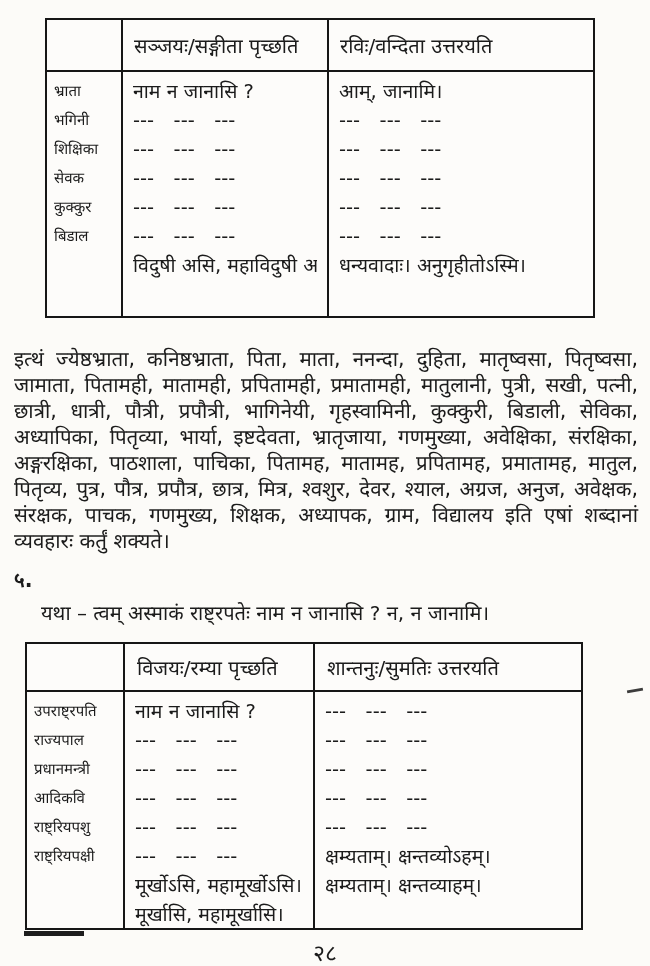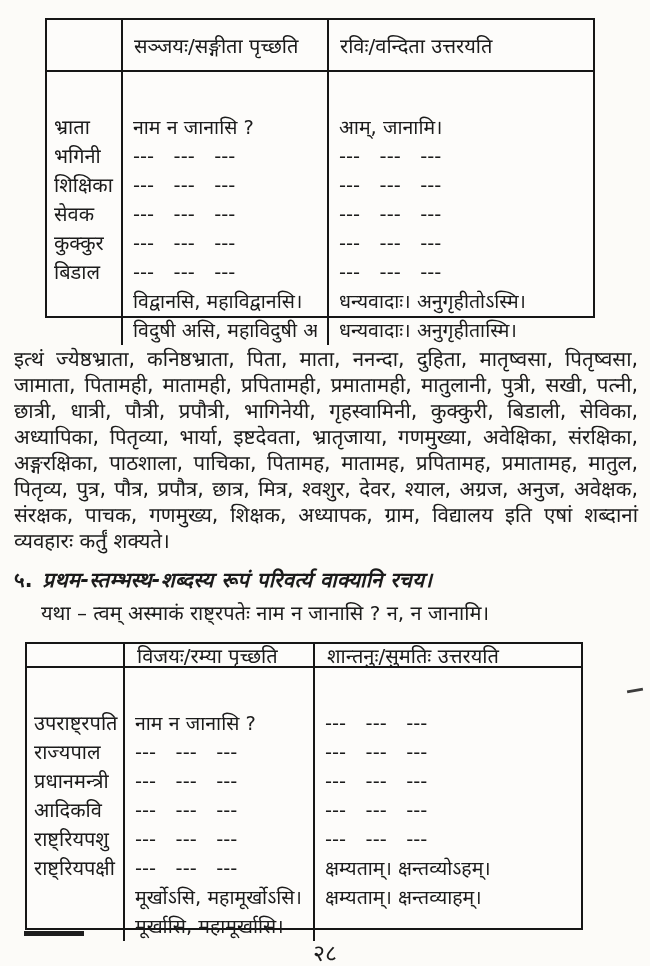--- a/index.html
+++ b/index.html
@@ -15,37 +15,37 @@
   }
 
   
   .dlg-table {
     position:absolute; display:grid;
     border:2px solid #161616; background:#fdfcfa;
     box-sizing:border-box;
   }
   .t1 { left:45px; top:18px; width:550px; height:300px; grid-template-columns:74px 206px 1fr; }
   .t2 { left:25px; top:642px; width:558px; height:288px; grid-template-columns:96px 190px 1fr; }
-  .col { display:flex; flex-direction:column; min-width:0;gap:36px; }
+  .col { display:flex; flex-direction:column; min-width:0; }
   .col + .col { border-left:2px solid #161616; }
   .hcell {
     border-bottom:2px solid #161616;
     display:flex; align-items:center;
     padding:0 11px; font-size:20px; white-space:nowrap; overflow:hidden;
     flex:0 0 auto; box-sizing:border-box;
   }
   .t1 .hcell { height:52px; }
-  .t2 .hcell { height:24px;padding-left:12px; }
+  .t2 .hcell { height:48px;padding-left:12px; }
   .blines { padding:5px 10px 0 10px; }
   .col.c1 .blines { padding-left:7px; padding-right:2px; }
   .line {
     height:29px; line-height:29px; font-size:19.5px;
     white-space:nowrap; overflow:hidden;
   }
-  .col.c1 .line { font-size:20px; }
+  .col.c1 .line { font-size:15px; }
 
   
   .vocab {
     position:absolute; left:14px; top:346px; width:624px;
     font-size:20.5px; line-height:26px;
     text-align:justify;
   }
 
   
   .exercise { position:absolute; left:14px; top:566px; width:624px; }
@@ -85,45 +85,42 @@
     </div>
     <div class="col c2">
       <div class="hcell">सञ्जयः/सङ्गीता पृच्छति</div>
       <div class="blines">
         <div class="line">नाम न जानासि ?</div>
         <div class="line">--- --- ---</div>
         <div class="line">--- --- ---</div>
         <div class="line">--- --- ---</div>
         <div class="line">--- --- ---</div>
         <div class="line">--- --- ---</div>
-        <div class="line">विद्वानसि, महाविद्वानसि।</div>
         <div class="line">विदुषी असि, महाविदुषी असि।</div>
       </div>
     </div>
     <div class="col c3">
       <div class="hcell">रविः/वन्दिता उत्तरयति</div>
       <div class="blines">
         <div class="line">आम्, जानामि।</div>
         <div class="line">--- --- ---</div>
         <div class="line">--- --- ---</div>
         <div class="line">--- --- ---</div>
         <div class="line">--- --- ---</div>
         <div class="line">--- --- ---</div>
         <div class="line">धन्यवादाः। अनुगृहीतोऽस्मि।</div>
-        <div class="line">धन्यवादाः। अनुगृहीतास्मि।</div>
       </div>
     </div>
   </div>
 
   <div class="vocab">इत्थं ज्येष्ठभ्राता, कनिष्ठभ्राता, पिता, माता, ननन्दा, दुहिता, मातृष्वसा, पितृष्वसा, जामाता, पितामही, मातामही, प्रपितामही, प्रमातामही, मातुलानी, पुत्री, सखी, पत्नी, छात्री, धात्री, पौत्री, प्रपौत्री, भागिनेयी, गृहस्वामिनी, कुक्कुरी, बिडाली, सेविका, अध्यापिका, पितृव्या, भार्या, इष्टदेवता, भ्रातृजाया, गणमुख्या, अवेक्षिका, संरक्षिका, अङ्गरक्षिका, पाठशाला, पाचिका, पितामह, मातामह, प्रपितामह, प्रमातामह, मातुल, पितृव्य, पुत्र, पौत्र, प्रपौत्र, छात्र, मित्र, श्वशुर, देवर, श्याल, अग्रज, अनुज, अवेक्षक, संरक्षक, पाचक, गणमुख्य, शिक्षक, अध्यापक, ग्राम, विद्यालय इति एषां शब्दानां व्यवहारः कर्तुं शक्यते।</div>
 
   <div class="exercise">
     <div class="ex-head">
       <span class="ex-num">५.</span>
-      <span class="ex-title">प्रथम-स्तम्भस्थ-शब्दस्य रूपं परिवर्त्य वाक्यानि रचय।</span>
     </div>
     <div class="ex-example">यथा – त्वम् अस्माकं राष्ट्रपतेः नाम न जानासि ? न, न जानामि।</div>
   </div>
 
   <div class="dlg-table t2">
     <div class="col c1">
       <div class="hcell"></div>
       <div class="blines">
         <div class="line">उपराष्ट्रपति</div>
         <div class="line">राज्यपाल</div>

